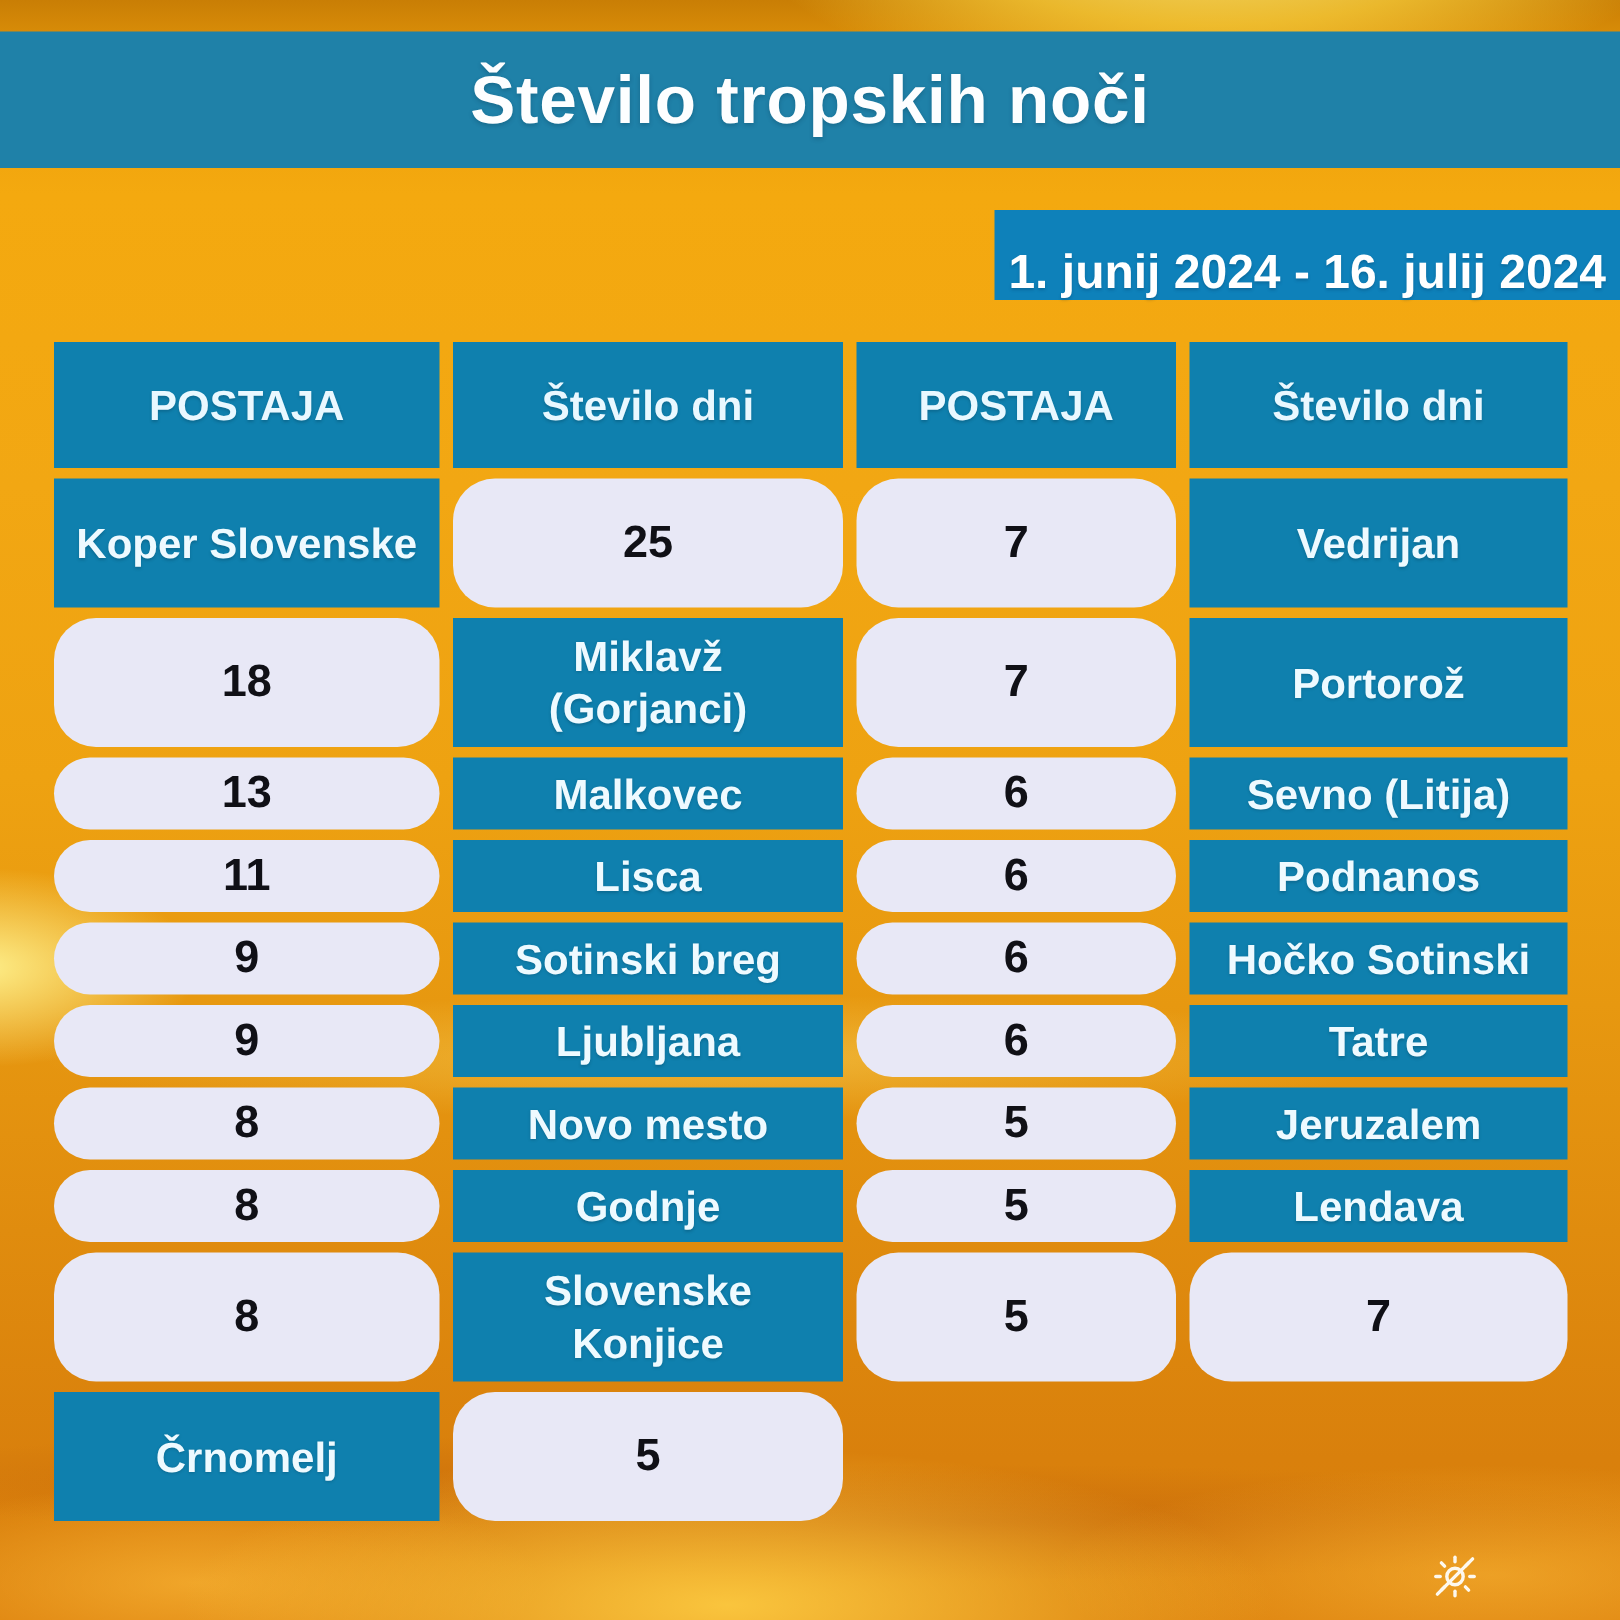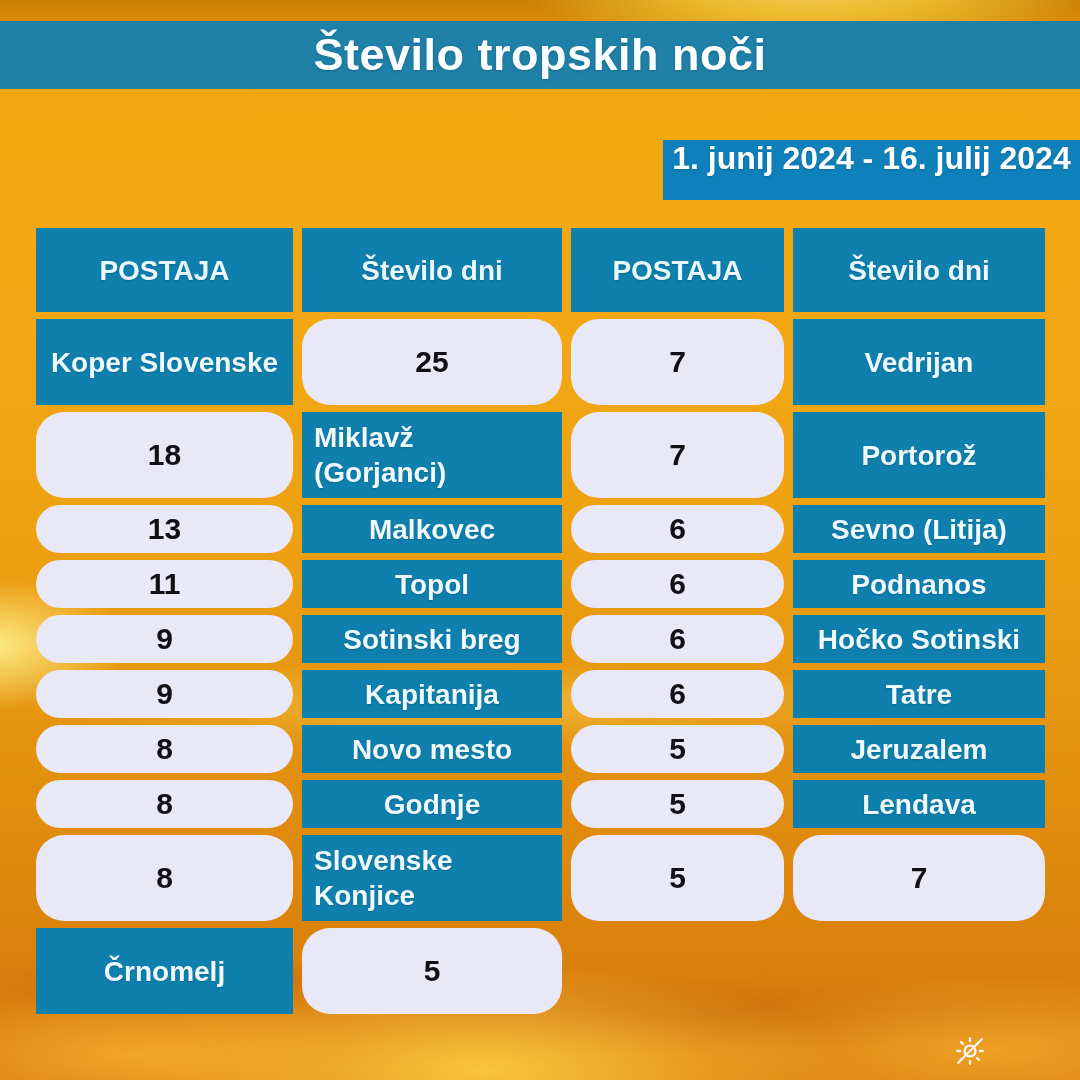--- a/index.html
+++ b/index.html
@@ -16,50 +16,50 @@
       radial-gradient(ellipse 520px 150px at 485px 1070px, rgba(255,209,70,0.85) 0%, rgba(255,209,70,0) 70%),
       radial-gradient(ellipse 330px 95px at 130px 1055px, rgba(255,192,62,0.60) 0%, rgba(255,192,62,0) 70%),
       radial-gradient(ellipse 420px 105px at 995px 1050px, rgba(252,188,58,0.55) 0%, rgba(252,188,58,0) 70%),
       radial-gradient(ellipse 620px 52px at 650px 1015px, rgba(186,92,12,0.45) 0%, rgba(186,92,12,0) 75%),
       radial-gradient(ellipse 420px 42px at 215px 988px, rgba(190,95,12,0.40) 0%, rgba(190,95,12,0) 75%),
       linear-gradient(180deg, #c97e05 0%, #eda00c 5%, #f4a90f 12%, #f2a713 30%, #eea211 48%, #e79810 62%, #e08c0e 76%, #d9800c 90%, #db7e0b 100%);
   }
 
   .title-bar {
     position: absolute; left: 0; top: 21px;
-    width: 1080px; height: 68px;
+    width: 1080px; height: 91px;
     background: #1f81a8;
     display: flex; align-items: center; justify-content: center;
   }
   .title-bar h1 {
     color: #fdfeff; font-size: 45px; font-weight: bold;
     letter-spacing: 0.5px; text-shadow: 0 1px 3px rgba(0,40,60,0.25);
   }
 
   .date-badge {
     position: absolute; right: 0; top: 140px;
     width: 417px; height: 60px;
     background: #0e81ba;
-    display: flex; align-items: flex-start; justify-content: center;
+    display: flex; align-items: flex-end; justify-content: center;
   }
   .date-badge span {
     color: #ffffff; font-size: 32px; font-weight: bold;
     text-shadow: 0 1px 2px rgba(0,40,70,0.25);
   }
 
   .stations-table {
     position: absolute; left: 36px; top: 228px;
     display: grid;
     grid-template-columns: 257px 260px 213px 252px;
     grid-template-rows: 84px 86px 86px 48px 48px 48px 48px 48px 48px 86px 86px;
     column-gap: 9px; row-gap: 7px;
   }
   .cell {
     display: flex; align-items: center; justify-content: center;
-    text-align: left; padding: 0 12px; line-height: 1.25;
+    text-align: center; padding: 0 12px; line-height: 1.25;
   }
   .cell.hdr {
     background: #0f80ae; color: #e9f8ff;
     font-size: 28px; font-weight: bold;
     text-shadow: 0 1px 2px rgba(0,40,60,0.25);
   }
   .cell.station {
     background: #0f80ae; color: #eefaff;
     font-size: 28px; font-weight: bold;
     text-shadow: 0 1px 2px rgba(0,40,60,0.25);
@@ -106,29 +106,29 @@
       <div class="cell station">Vedrijan</div>
       <div class="cell value">18</div>
       <div class="cell station">Miklavž (Gorjanci)</div>
       <div class="cell value">7</div>
       <div class="cell station">Portorož</div>
       <div class="cell value">13</div>
       <div class="cell station">Malkovec</div>
       <div class="cell value">6</div>
       <div class="cell station">Sevno (Litija)</div>
       <div class="cell value">11</div>
-      <div class="cell station">Topol</div>
+      <div class="cell station">Lisca</div>
       <div class="cell value">6</div>
       <div class="cell station">Podnanos</div>
       <div class="cell value">9</div>
       <div class="cell station">Sotinski breg</div>
       <div class="cell value">6</div>
       <div class="cell station">Hočko Sotinski</div>
       <div class="cell value">9</div>
-      <div class="cell station">Kapitanija</div>
+      <div class="cell station">Ljubljana</div>
       <div class="cell value">6</div>
       <div class="cell station">Tatre</div>
       <div class="cell value">8</div>
       <div class="cell station">Novo mesto</div>
       <div class="cell value">5</div>
       <div class="cell station">Jeruzalem</div>
       <div class="cell value">8</div>
       <div class="cell station">Godnje</div>
       <div class="cell value">5</div>
       <div class="cell station">Lendava</div>

